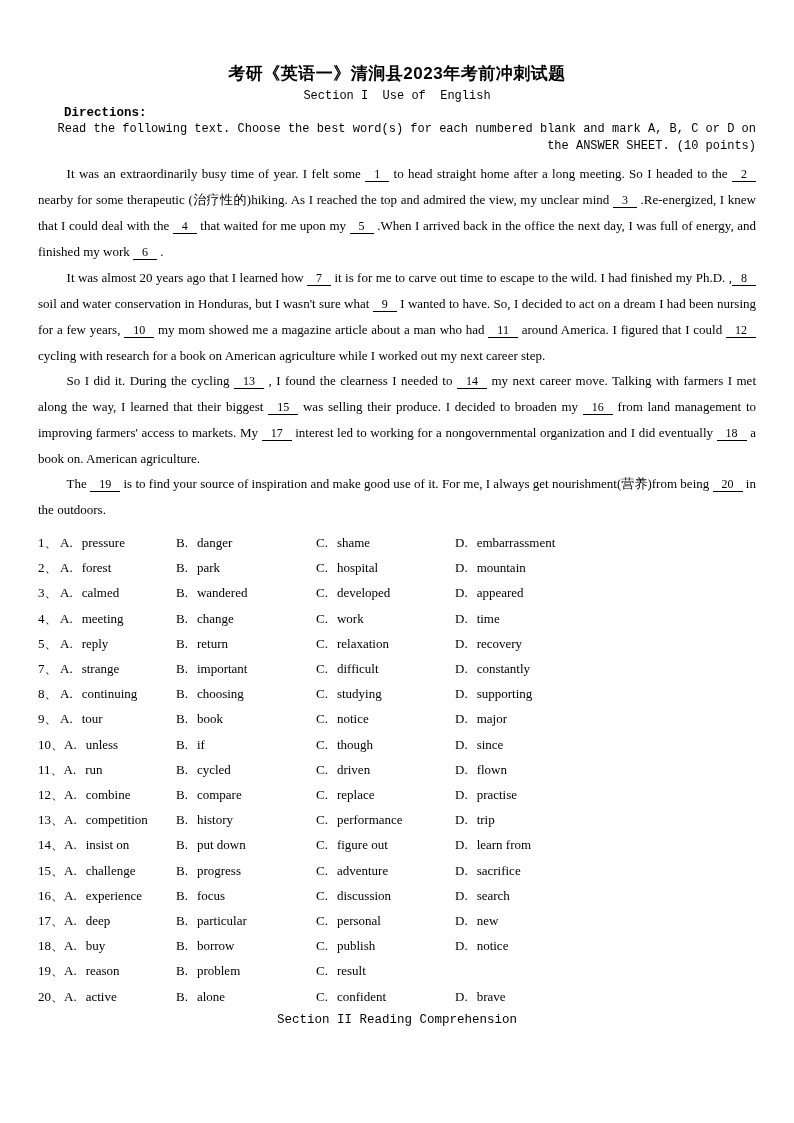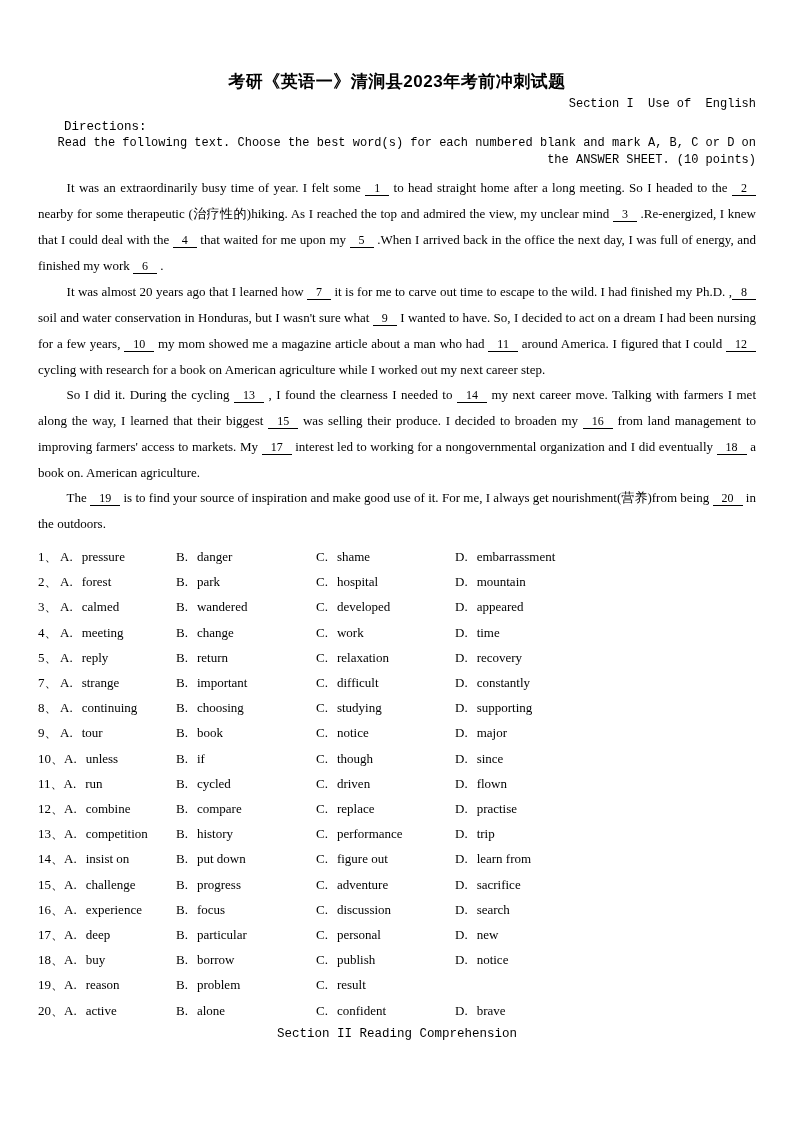--- a/index.html
+++ b/index.html
@@ -6,37 +6,37 @@
   .page {
     width: 794px;
     min-height: 1123px;
     box-sizing: border-box;
     padding: 58px 38px 30px 38px;
     background: #ffffff;
     color: #000000;
     font-family: "Liberation Serif", serif;
   }
   .title {
-    margin: 12px 0 4px 0;
+    margin: 4px 0 4px 0;
     text-align: center;
     font-size: 17px;
     font-weight: bold;
     font-family: "Liberation Sans", sans-serif;
     letter-spacing: 0.5px;
   }
   .section-header {
-    text-align: right;
+    text-align: center;
     font-family: "Liberation Mono", monospace;
     font-size: 12px;
     white-space: pre;
-    margin-bottom: 8px;
+    margin-bottom: 2px;
   }
   .directions-label {
     font-family: "Liberation Mono", monospace;
-    font-weight: normal;
+    font-weight: bold;
     font-size: 12.5px;
     line-height: 16px;
     padding-left: 26px;
   }
   .directions-text {
     font-family: "Liberation Mono", monospace;
     font-size: 12px;
     line-height: 17px;
     margin-bottom: 6px;
     text-align: right;

